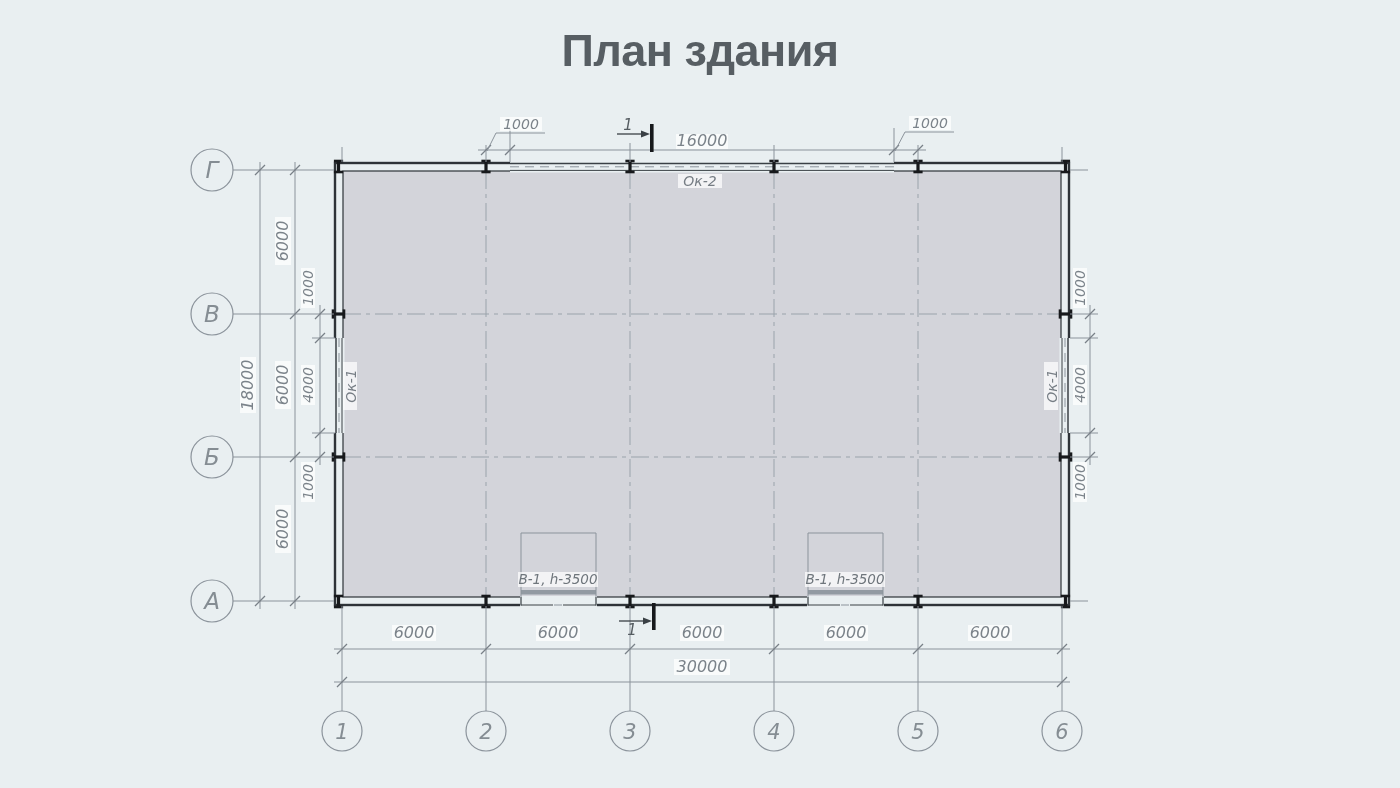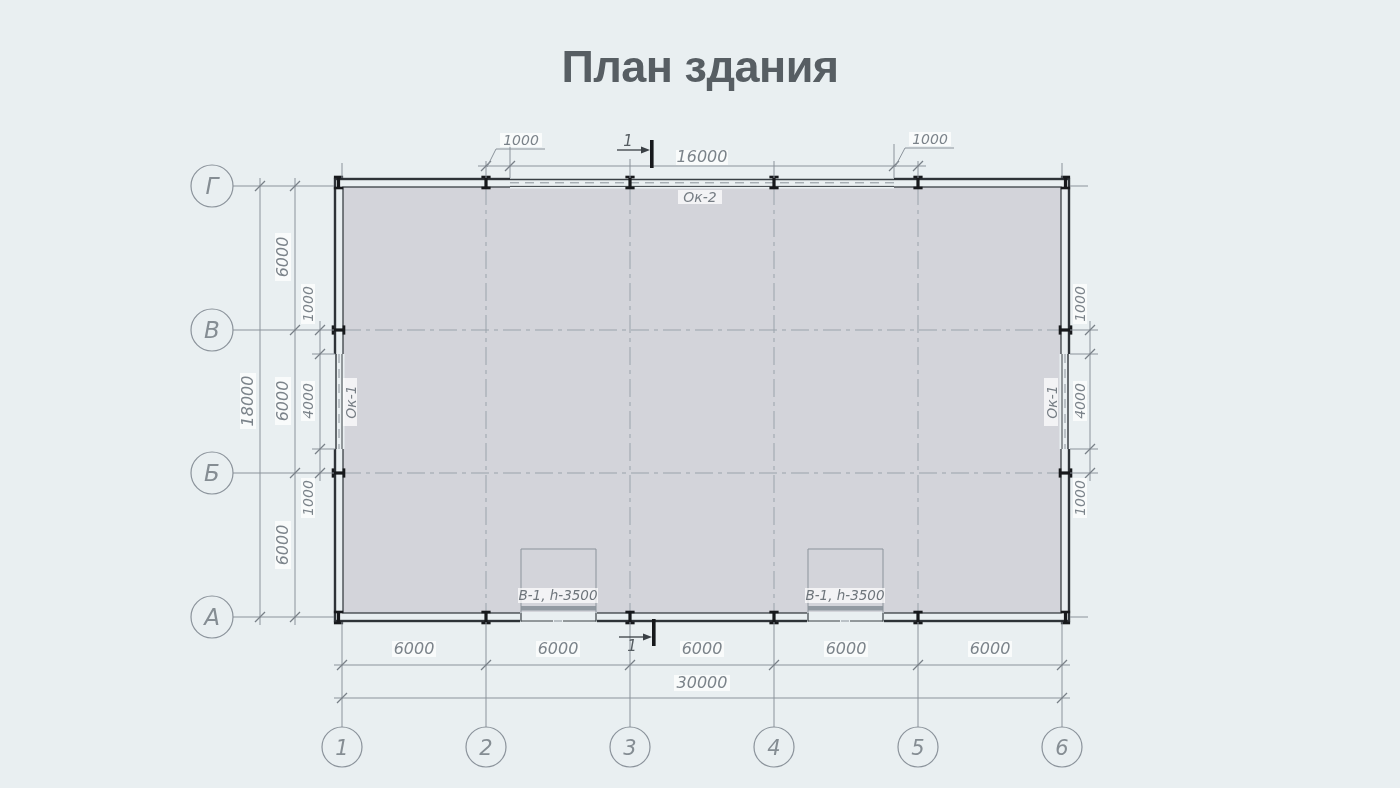--- a/index.html
+++ b/index.html
@@ -1,16 +1,16 @@
 <!DOCTYPE html>
 <html><head>
 <meta charset="utf-8">
 <style>
   html,body{margin:0;padding:0;background:#e9eff1;}
-  .stage{position:relative;width:1400px;height:772px;overflow:hidden;font-family:"DejaVu Sans",sans-serif;margin-top:16px;}
+  .stage{position:relative;width:1400px;height:772px;overflow:hidden;font-family:"DejaVu Sans",sans-serif;}
   svg{display:block;}
   .title{font:600 45px "Liberation Sans",sans-serif;fill:#575e63;letter-spacing:-0.5px;text-anchor:middle;}
   .thin{stroke:#8b939b;stroke-width:1;fill:none;}
   .dash{stroke:#9aa3ab;stroke-width:1;fill:none;stroke-dasharray:18 5 4 5;}
   .wallO{stroke:#2e3338;stroke-width:2.4;fill:none;}
   .wallI{stroke:#2e3338;stroke-width:1.2;fill:none;}
   .wline{stroke:#3a4045;fill:none;}
   .tick{stroke:#798088;stroke-width:1.3;fill:none;}
   .dt{font:italic 16px "DejaVu Sans",sans-serif;fill:#7b838a;text-anchor:middle;}
   .dts{font:italic 14px "DejaVu Sans",sans-serif;fill:#7b838a;text-anchor:middle;}

